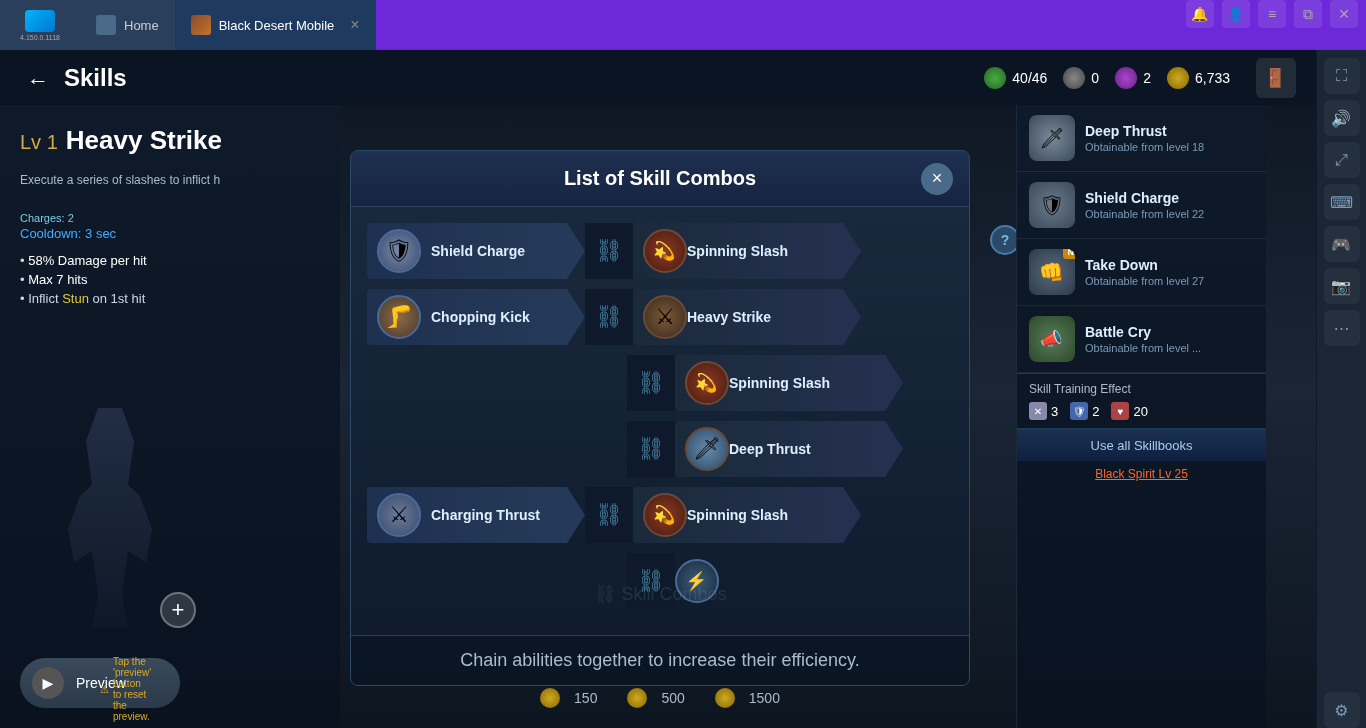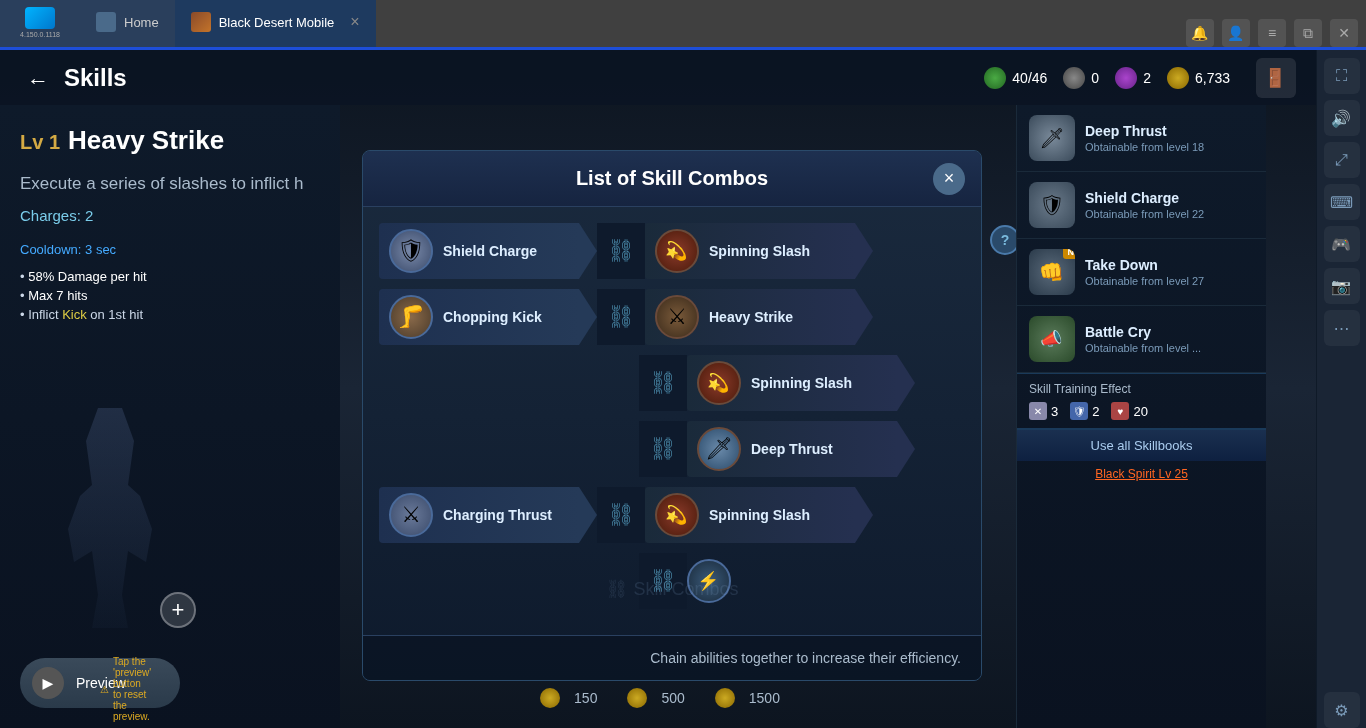--- a/index.html
+++ b/index.html
@@ -9,24 +9,24 @@
       overflow: hidden;
       font-family: 'Arial', sans-serif;
       background: #1a2235;
       position: relative;
     }
 
     
     .bluestacks-bar {
       width: 100%;
       height: 50px;
-      background: #404040;
-      display: flex;
-      align-items: flex-end;
-      border-bottom: 3px solid #1d4ed8;
+      background: #6d28d9;
+      display: flex;
+      align-items: flex-start;
+      border-bottom: 1px solid #1d4ed8;
       position: relative;
       z-index: 100;
     }
     .bs-logo {
       width: 80px;
       height: 50px;
       background: #2a3f5c;
       display: flex;
       align-items: center;
       justify-content: center;
@@ -182,39 +182,39 @@
       top: 55px;
       left: 0;
       width: 340px;
       height: 623px;
       background: linear-gradient(180deg, #0e1a2a 0%, #0a1220 100%);
       padding: 20px;
     }
     .skill-level-badge {
       color: #d4aa44;
       font-size: 20px;
-      font-weight: bold;
+      font-weight: normal;
       margin-bottom: 4px;
     }
     .skill-name-large {
       color: #fff;
       font-size: 26px;
       font-weight: bold;
       margin-bottom: 12px;
     }
     .skill-desc {
       color: #aabbcc;
-      font-size: 17px;
-      margin-bottom: 11px;
+      font-size: 12px;
+      margin-bottom: 23px;
       line-height: 1.4;
     }
     .skill-charges {
       color: #7accea;
-      font-size: 15px;
-      margin-bottom: 18px;
+      font-size: 11px;
+      margin-bottom: 2px;
     }
     .skill-cooldown {
       color: #44aaff;
       font-size: 13px;
       margin-bottom: 12px;
     }
     .skill-stat {
       color: #ccd8e8;
       font-size: 13px;
       margin-bottom: 4px;
@@ -272,21 +272,21 @@
       color: #fff;
       font-size: 14px;
     }
     .preview-text {
       color: #fff;
       font-size: 14px;
     }
     .modal-box {
       position: absolute;
       top: 100px;
-      left: 362px;
+      left: 350px;
       width: 620px;
       background: linear-gradient(180deg, #1a2a3e 0%, #0e1a2c 100%);
       border: 1px solid #2a4a6a;
       border-radius: 8px;
       z-index: 60;
       overflow: hidden;
     }
     .modal-header {
       background: linear-gradient(180deg, #1e3050, #162440);
       padding: 16px 20px;
@@ -364,21 +364,20 @@
       color: #4a8aaa;
       font-size: 22px;
     }
     .combo-result {
       display: flex;
       align-items: center;
       background: linear-gradient(90deg, #1a2a3a, #253050);
       border-radius: 4px 0 0 4px;
       padding: 6px 10px;
       min-width: 210px;
-      gap: 10px;
     }
     .result-arrow {
       width: 0;
       height: 0;
       border-top: 28px solid transparent;
       border-bottom: 28px solid transparent;
       border-left: 18px solid #253050;
     }
     .combo-result-icon {
       width: 44px; height: 44px;
@@ -402,23 +401,23 @@
       font-size: 18px;
       white-space: nowrap;
       display: flex;
       align-items: center;
       gap: 6px;
     }
     .modal-footer {
       background: rgba(10,20,35,0.8);
       padding: 14px 20px;
       border-top: 1px solid #2a4060;
-      text-align: right;
+      text-align: center;
       color: #aabbcc;
-      font-size: 14px;
+      font-size: 18px;
     }
 
     
     .combo-sub-row {
       display: flex;
       align-items: center;
       margin-bottom: 10px;
       padding-left: 260px;
     }
 
@@ -697,21 +696,21 @@
   <div class="skill-info-panel">
     <div style="display:flex;align-items:baseline;gap:8px;margin-bottom:4px;">
       <span class="skill-level-badge">Lv 1</span>
       <span class="skill-name-large">Heavy Strike</span>
     </div>
     <div class="skill-desc">Execute a series of slashes to inflict h</div>
     <div class="skill-charges">Charges: 2</div>
     <div class="skill-cooldown">Cooldown: 3 sec</div>
     <div class="skill-stat">• <span>58% Damage per hit</span></div>
     <div class="skill-stat">• <span>Max 7 hits</span></div>
-    <div class="skill-stat">• Inflict <span class="stun">Kick</span> on 1st hit</div>
+    <div class="skill-stat">• Inflict <span class="stun">Stun</span> on 1st hit</div>
 
     <div class="warrior-figure">
       <div class="warrior-silhouette"></div>
     </div>
 
     <div class="add-btn">+</div>
 
     <div class="preview-btn">
       <div class="preview-play">▶</div>
       <span class="preview-text">Preview</span>

